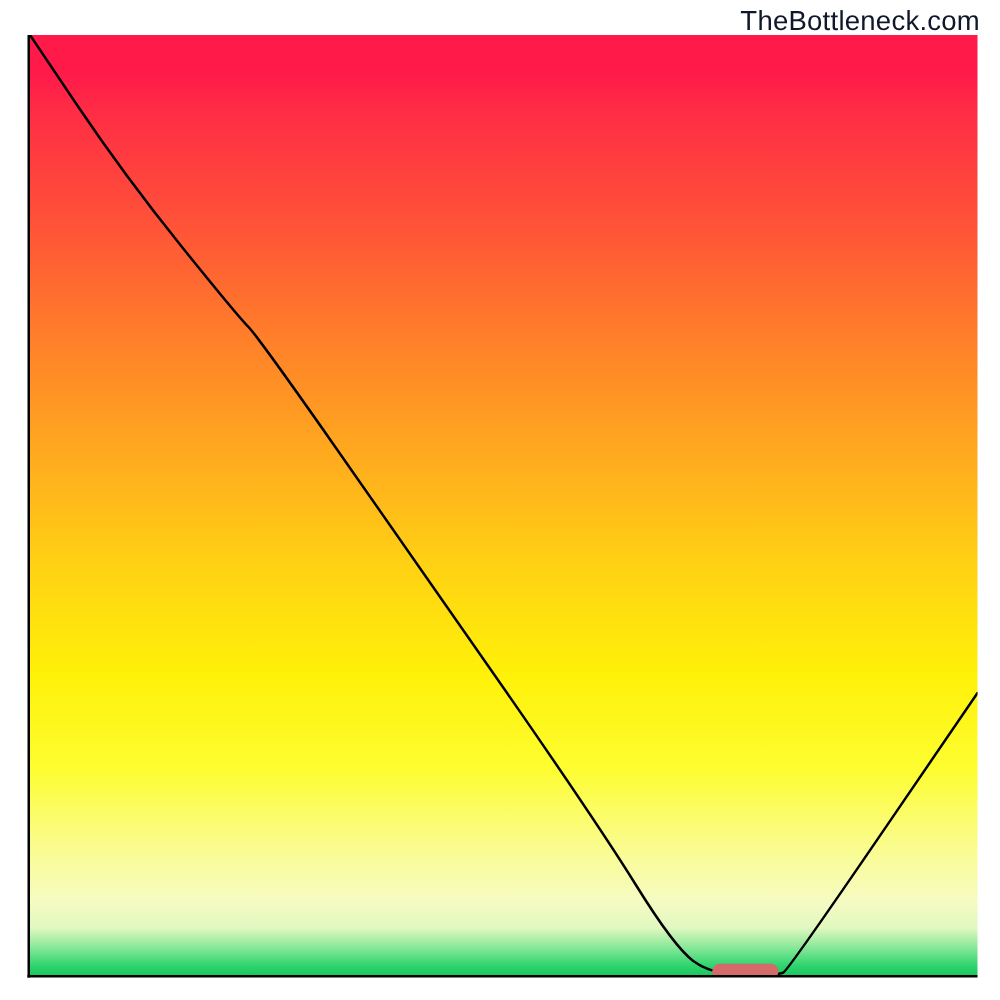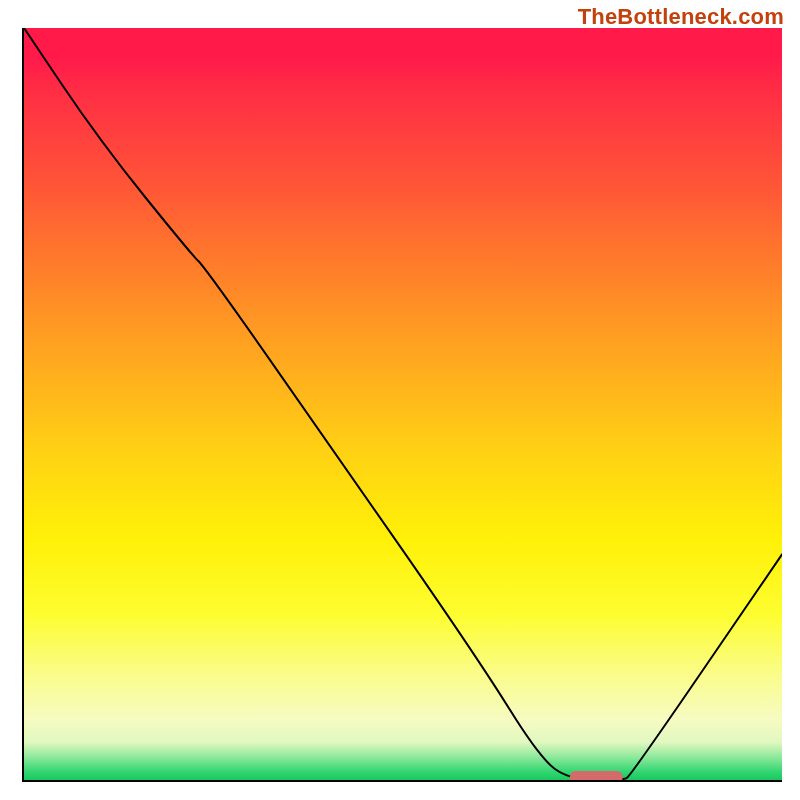--- a/index.html
+++ b/index.html
@@ -8,22 +8,22 @@
     height: 800px;
     background: #ffffff;
     position: relative;
     font-family: Arial, Helvetica, sans-serif;
   }
   .watermark {
     position: absolute;
     top: 4px;
     right: 16px;
     font-size: 22px;
-    font-weight: bold;
-    color: #c2410c;
+    font-weight: normal;
+    color: #0f172a;
     letter-spacing: 0.2px;
   }
   .plot-area {
     position: absolute;
     left: 22px;
     top: 28px;
     width: 760px;
     height: 754px;
     border-left: 2px solid #000;
     border-bottom: 2px solid #000;

